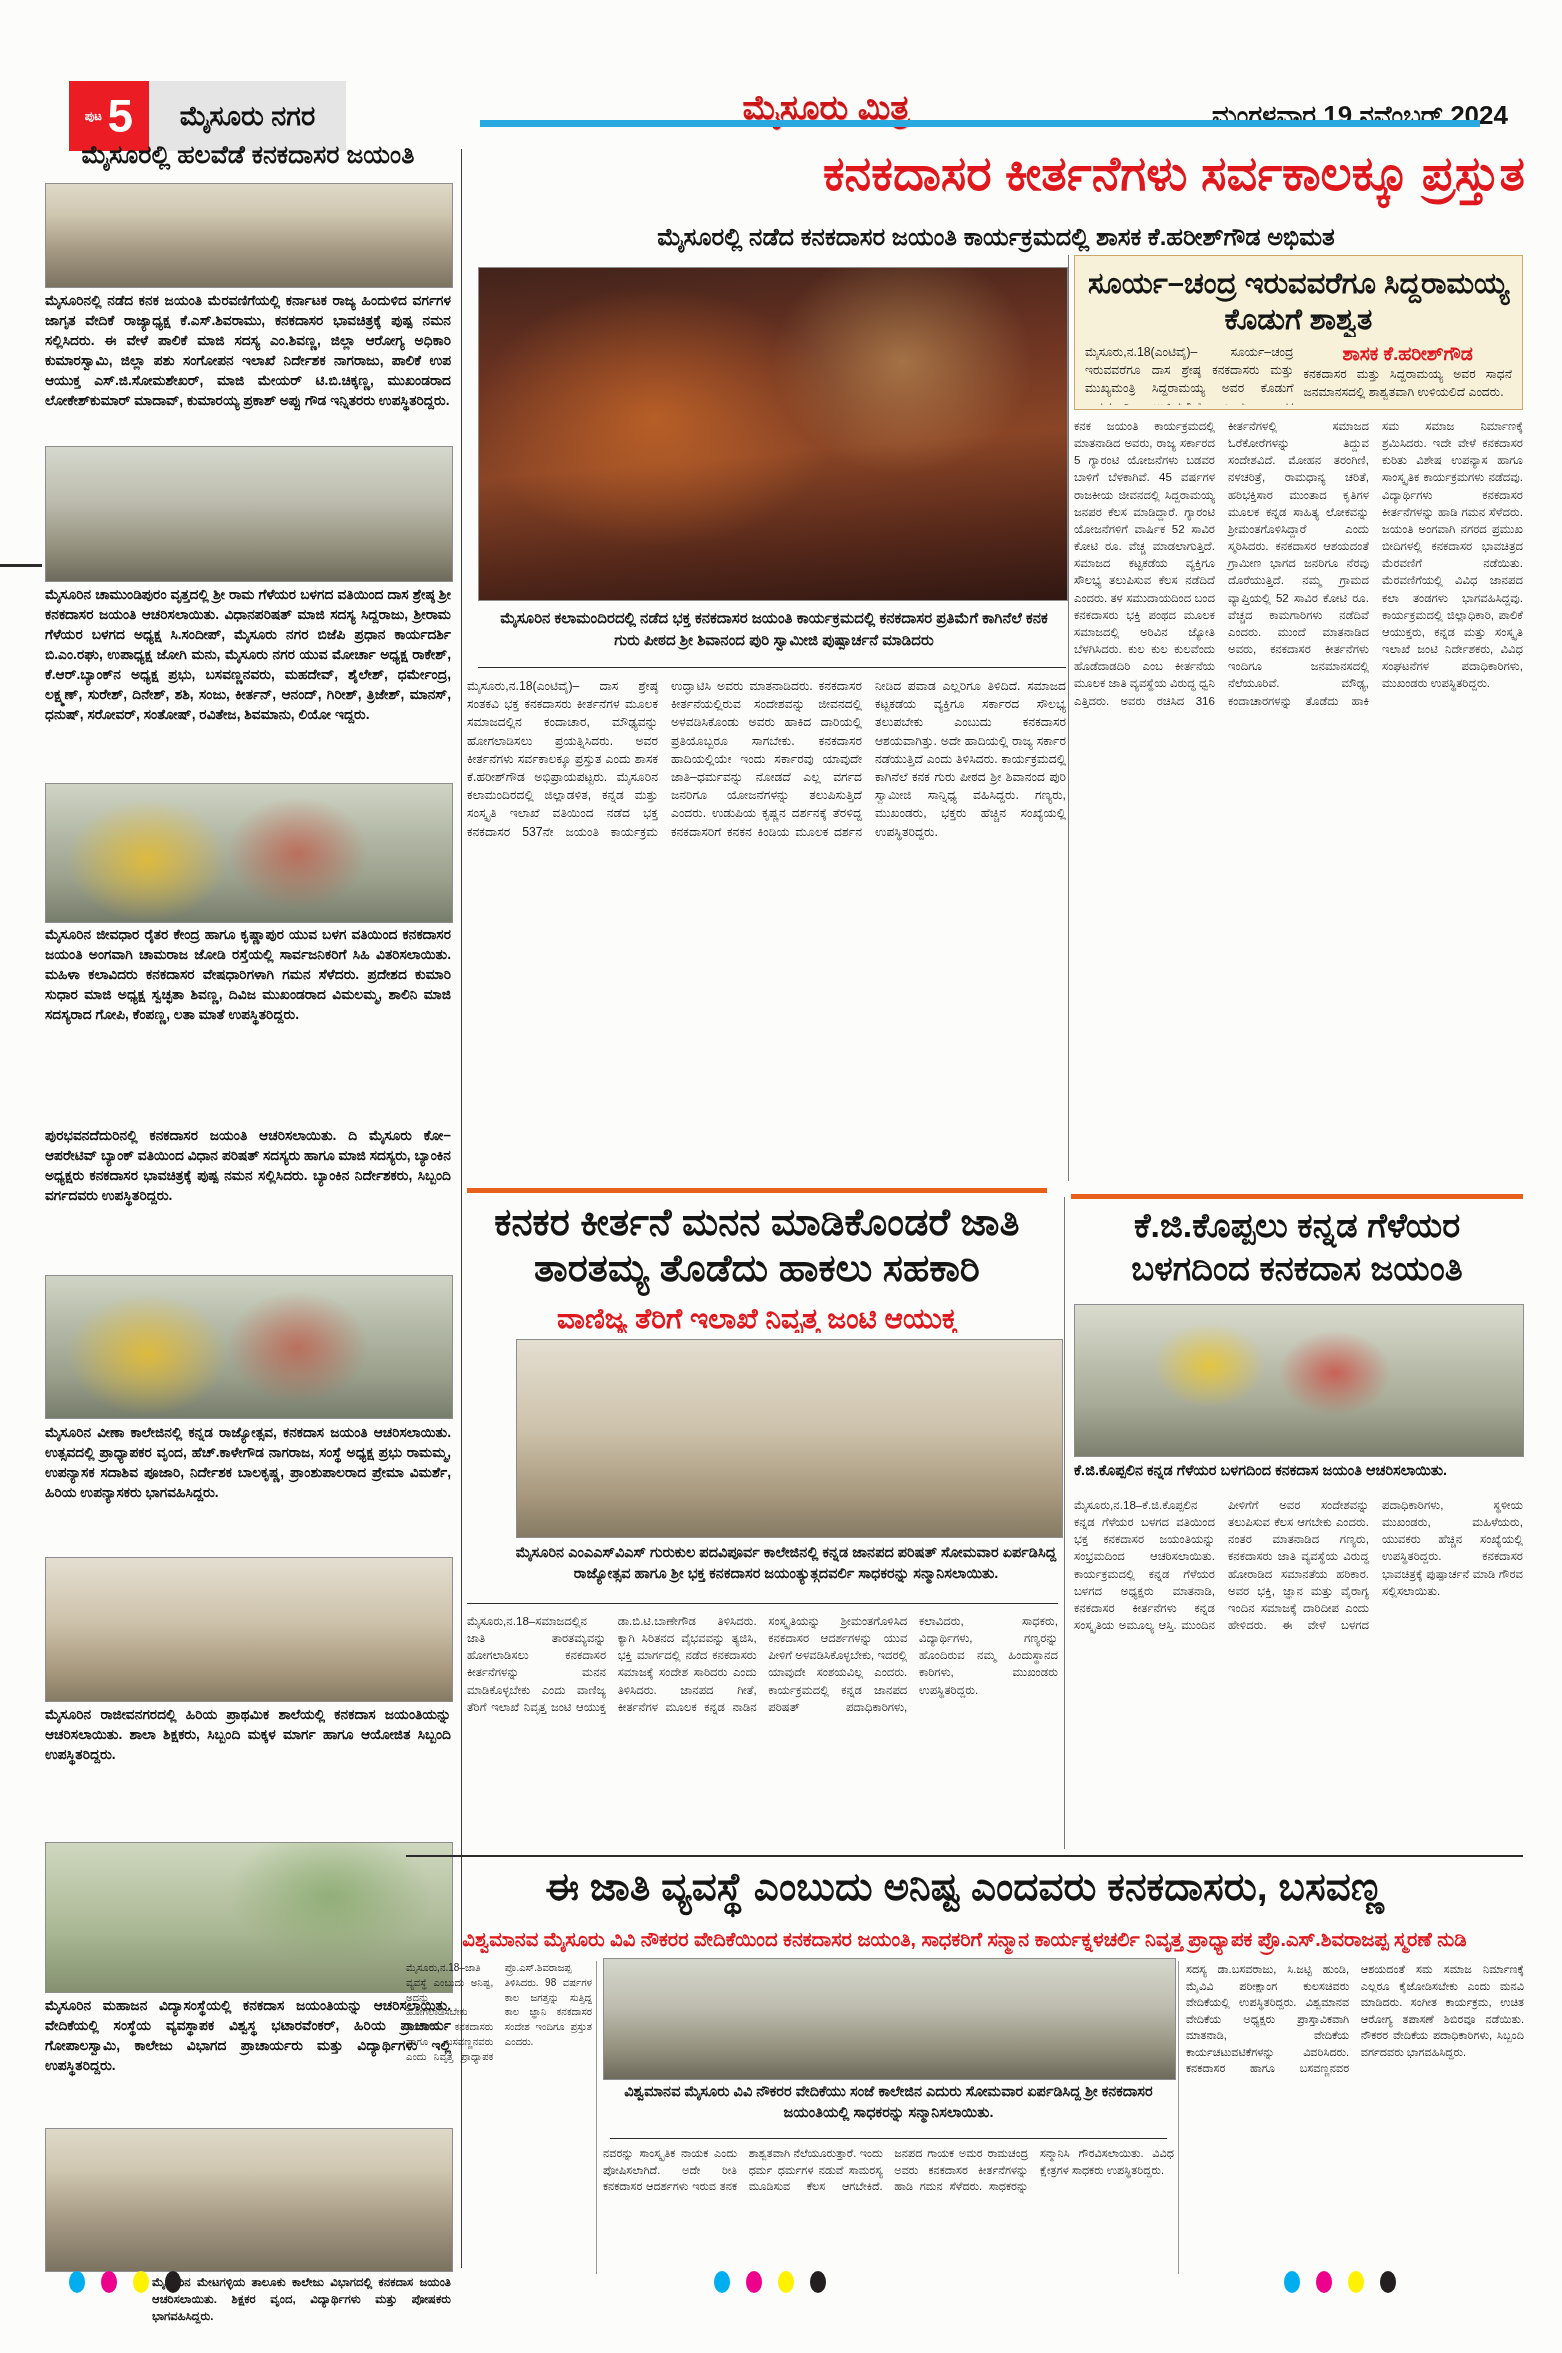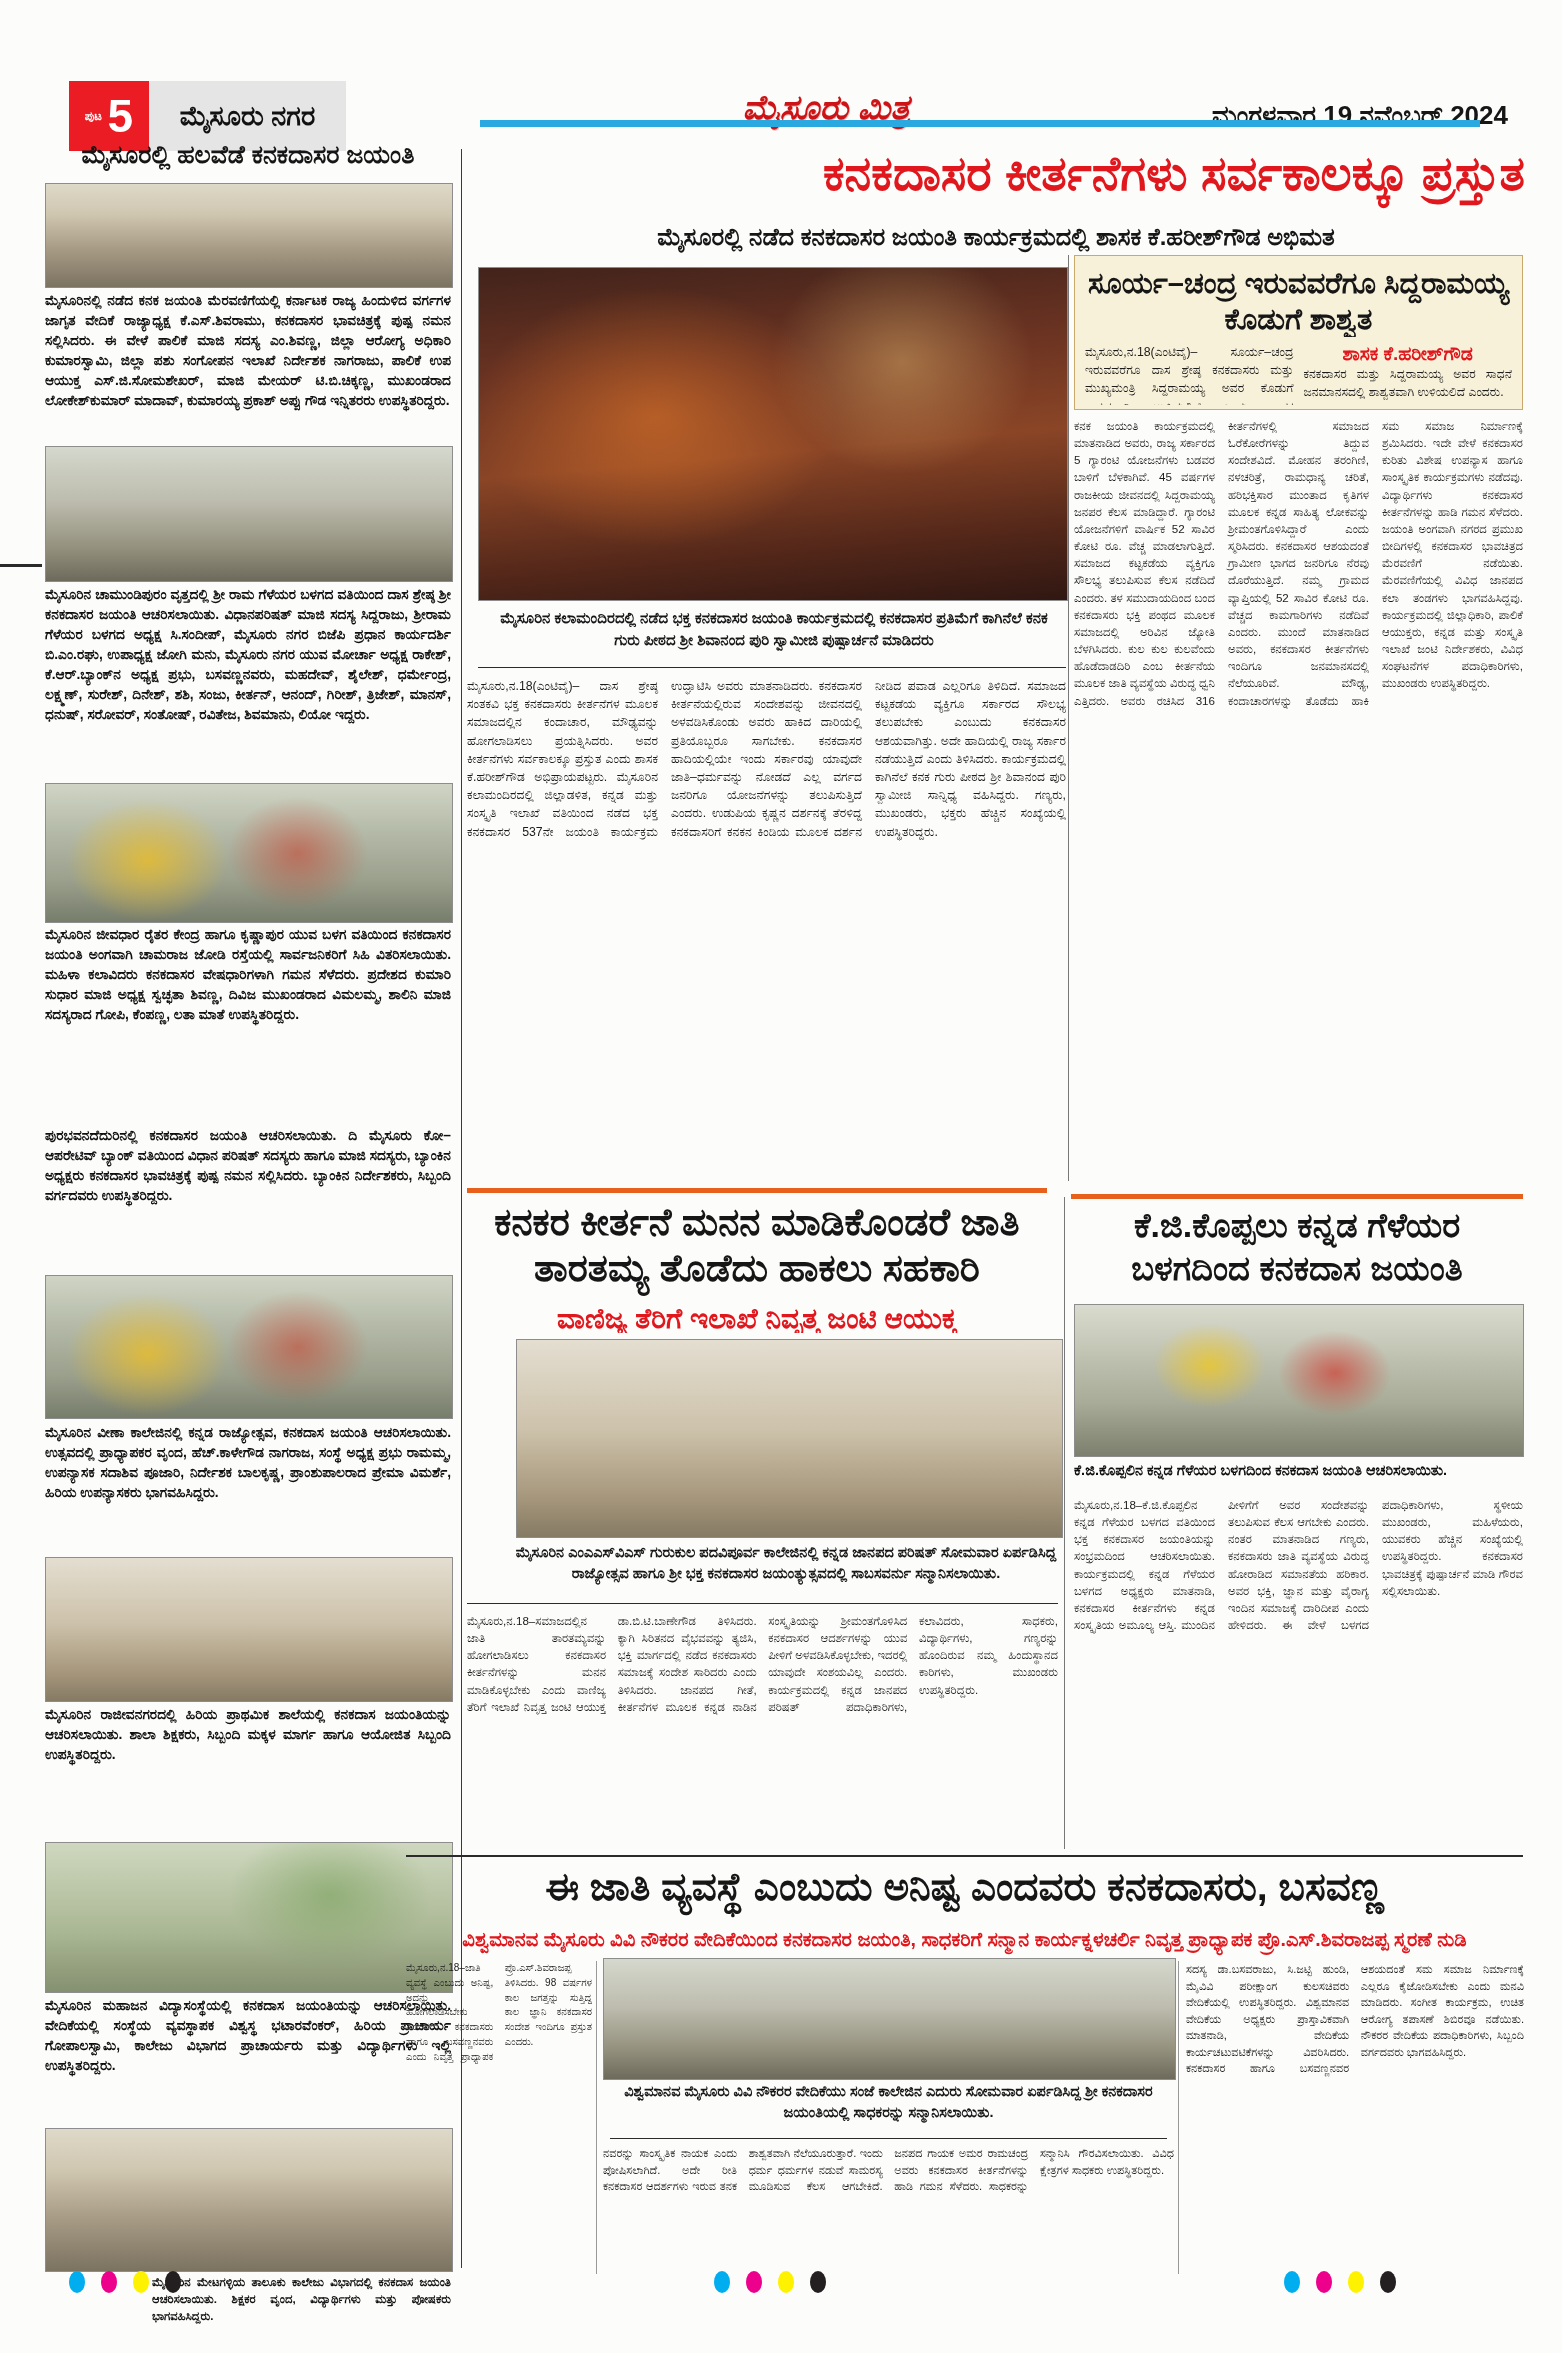--- a/index.html
+++ b/index.html
@@ -27,21 +27,21 @@
   .vline{position:absolute;width:1.4px;background:#3a3a3a;}
   .hline{position:absolute;background:#2b2b2b;}
   .rule-orange{position:absolute;background:#e8611c;}
   .rule-blue{position:absolute;background:#2aa9e0;}
   
   .pgbox{background:#ec1c24;color:#fff;display:flex;align-items:center;justify-content:center;gap:5.8px;}
   .pgbox .lbl{font-size:11.6px;font-weight:bold;}
   .pgbox .num{font-size:46px;font-weight:bold;line-height:1;}
   .secbox{background:#e5e5e5;display:flex;align-items:center;justify-content:center;
           font-size:27px;font-weight:bold;color:#111;}
-  .masthead{font-size:34px;font-weight:bold;font-style:italic;color:#cc1417;text-align:center;
+  .masthead{font-size:34px;font-weight:bold;color:#cc1417;text-align:center;
             text-shadow:0.7px 0.7px 0 #f2b9b9;}
   .dateline{font-size:26px;font-weight:bold;text-align:right;}
   
   .ph{position:absolute;border:0.7px solid #8d8d8d;}
   .ph-warm{background:
      radial-gradient(304px 217px at 30% 45%, rgba(232,122,42,.55), transparent 60%),
      radial-gradient(217px 188px at 72% 28%, rgba(242,204,122,.4), transparent 60%),
      linear-gradient(175deg,#42231b 0%,#6b3322 30%,#8a4526 55%,#55281a 80%,#301712 100%);}
   .ph-crowd{background:linear-gradient(180deg,#ded9c8 0%,#cfc6b0 30%,#a89c86 62%,#7b7260 100%);}
   .ph-crowd2{background:linear-gradient(180deg,#d5d8cd 0%,#bdbcae 40%,#94917e 75%,#6d6a5c 100%);}
@@ -126,21 +126,21 @@
       </div>
     </div>
   </div>
   <div class="abs body-t cols3" style="left:1074px;top:417px;width:449px;height:764px;font-size:11.6px;">ಕನಕ ಜಯಂತಿ ಕಾರ್ಯಕ್ರಮದಲ್ಲಿ ಮಾತನಾಡಿದ ಅವರು, ರಾಜ್ಯ ಸರ್ಕಾರದ 5 ಗ್ಯಾರಂಟಿ ಯೋಜನೆಗಳು ಬಡವರ ಬಾಳಿಗೆ ಬೆಳಕಾಗಿವೆ. 45 ವರ್ಷಗಳ ರಾಜಕೀಯ ಜೀವನದಲ್ಲಿ ಸಿದ್ದರಾಮಯ್ಯ ಜನಪರ ಕೆಲಸ ಮಾಡಿದ್ದಾರೆ. ಗ್ಯಾರಂಟಿ ಯೋಜನೆಗಳಿಗೆ ವಾರ್ಷಿಕ 52 ಸಾವಿರ ಕೋಟಿ ರೂ. ವೆಚ್ಚ ಮಾಡಲಾಗುತ್ತಿದೆ. ಸಮಾಜದ ಕಟ್ಟಕಡೆಯ ವ್ಯಕ್ತಿಗೂ ಸೌಲಭ್ಯ ತಲುಪಿಸುವ ಕೆಲಸ ನಡೆದಿದೆ ಎಂದರು. ತಳ ಸಮುದಾಯದಿಂದ ಬಂದ ಕನಕದಾಸರು ಭಕ್ತಿ ಪಂಥದ ಮೂಲಕ ಸಮಾಜದಲ್ಲಿ ಅರಿವಿನ ಜ್ಯೋತಿ ಬೆಳಗಿಸಿದರು. ಕುಲ ಕುಲ ಕುಲವೆಂದು ಹೊಡೆದಾಡದಿರಿ ಎಂಬ ಕೀರ್ತನೆಯ ಮೂಲಕ ಜಾತಿ ವ್ಯವಸ್ಥೆಯ ವಿರುದ್ಧ ಧ್ವನಿ ಎತ್ತಿದರು. ಅವರು ರಚಿಸಿದ 316 ಕೀರ್ತನೆಗಳಲ್ಲಿ ಸಮಾಜದ ಓರೆಕೋರೆಗಳನ್ನು ತಿದ್ದುವ ಸಂದೇಶವಿದೆ. ಮೋಹನ ತರಂಗಿಣಿ, ನಳಚರಿತ್ರೆ, ರಾಮಧಾನ್ಯ ಚರಿತೆ, ಹರಿಭಕ್ತಿಸಾರ ಮುಂತಾದ ಕೃತಿಗಳ ಮೂಲಕ ಕನ್ನಡ ಸಾಹಿತ್ಯ ಲೋಕವನ್ನು ಶ್ರೀಮಂತಗೊಳಿಸಿದ್ದಾರೆ ಎಂದು ಸ್ಮರಿಸಿದರು. ಕನಕದಾಸರ ಆಶಯದಂತೆ ಗ್ರಾಮೀಣ ಭಾಗದ ಜನರಿಗೂ ನೆರವು ದೊರೆಯುತ್ತಿದೆ. ನಮ್ಮ ಗ್ರಾಮದ ವ್ಯಾಪ್ತಿಯಲ್ಲಿ 52 ಸಾವಿರ ಕೋಟಿ ರೂ. ವೆಚ್ಚದ ಕಾಮಗಾರಿಗಳು ನಡೆದಿವೆ ಎಂದರು. ಮುಂದೆ ಮಾತನಾಡಿದ ಅವರು, ಕನಕದಾಸರ ಕೀರ್ತನೆಗಳು ಇಂದಿಗೂ ಜನಮಾನಸದಲ್ಲಿ ನೆಲೆಯೂರಿವೆ. ಮೌಢ್ಯ, ಕಂದಾಚಾರಗಳನ್ನು ತೊಡೆದು ಹಾಕಿ ಸಮ ಸಮಾಜ ನಿರ್ಮಾಣಕ್ಕೆ ಶ್ರಮಿಸಿದರು. ಇದೇ ವೇಳೆ ಕನಕದಾಸರ ಕುರಿತು ವಿಶೇಷ ಉಪನ್ಯಾಸ ಹಾಗೂ ಸಾಂಸ್ಕೃತಿಕ ಕಾರ್ಯಕ್ರಮಗಳು ನಡೆದವು. ವಿದ್ಯಾರ್ಥಿಗಳು ಕನಕದಾಸರ ಕೀರ್ತನೆಗಳನ್ನು ಹಾಡಿ ಗಮನ ಸೆಳೆದರು. ಜಯಂತಿ ಅಂಗವಾಗಿ ನಗರದ ಪ್ರಮುಖ ಬೀದಿಗಳಲ್ಲಿ ಕನಕದಾಸರ ಭಾವಚಿತ್ರದ ಮೆರವಣಿಗೆ ನಡೆಯಿತು. ಮೆರವಣಿಗೆಯಲ್ಲಿ ವಿವಿಧ ಜಾನಪದ ಕಲಾ ತಂಡಗಳು ಭಾಗವಹಿಸಿದ್ದವು. ಕಾರ್ಯಕ್ರಮದಲ್ಲಿ ಜಿಲ್ಲಾಧಿಕಾರಿ, ಪಾಲಿಕೆ ಆಯುಕ್ತರು, ಕನ್ನಡ ಮತ್ತು ಸಂಸ್ಕೃತಿ ಇಲಾಖೆ ಜಂಟಿ ನಿರ್ದೇಶಕರು, ವಿವಿಧ ಸಂಘಟನೆಗಳ ಪದಾಧಿಕಾರಿಗಳು, ಮುಖಂಡರು ಉಪಸ್ಥಿತರಿದ್ದರು.</div>
   <div class="vline" style="left:1068px;top:255px;height:926px;background:#777;"></div>
 
   <div class="rule-orange" style="left:467px;top:1188px;width:580px;height:5px;"></div>
   <div class="abs hl-mid" style="left:467px;top:1199px;width:580px;height:100px;">ಕನಕರ ಕೀರ್ತನೆ ಮನನ ಮಾಡಿಕೊಂಡರೆ ಜಾತಿ ತಾರತಮ್ಯ ತೊಡೆದು ಹಾಕಲು ಸಹಕಾರಿ</div>
   <div class="abs red-sub" style="left:467px;top:1303px;width:580px;height:30px;">ವಾಣಿಜ್ಯ ತೆರಿಗೆ ಇಲಾಖೆ ನಿವೃತ್ತ ಜಂಟಿ ಆಯುಕ್ತ ಡಾ.ಬಿ.ಟಿ.ಬಾಣೇಗೌಡ ಅಭಿಮತ</div>
   <div class="ph ph-indoor" style="left:516px;top:1339px;width:545px;height:197px;"></div>
-  <div class="abs cap-c" style="left:500px;top:1542px;width:572px;height:57px;font-size:14.5px;">ಮೈಸೂರಿನ ಎಂಎಎಸ್‌ವಿಎಸ್ ಗುರುಕುಲ ಪದವಿಪೂರ್ವ ಕಾಲೇಜಿನಲ್ಲಿ ಕನ್ನಡ ಜಾನಪದ ಪರಿಷತ್ ಸೋಮವಾರ ಏರ್ಪಡಿಸಿದ್ದ ರಾಜ್ಯೋತ್ಸವ ಹಾಗೂ ಶ್ರೀ ಭಕ್ತ ಕನಕದಾಸರ ಜಯಂತ್ಯುತ್ಸವದಲ್ಲಿ ಸಾಬಸವರ್ನು ಸನ್ಮಾನಿಸಲಾಯಿತು.</div>
+  <div class="abs cap-c" style="left:500px;top:1542px;width:572px;height:57px;font-size:14.5px;">ಮೈಸೂರಿನ ಎಂಎಎಸ್‌ವಿಎಸ್ ಗುರುಕುಲ ಪದವಿಪೂರ್ವ ಕಾಲೇಜಿನಲ್ಲಿ ಕನ್ನಡ ಜಾನಪದ ಪರಿಷತ್ ಸೋಮವಾರ ಏರ್ಪಡಿಸಿದ್ದ ರಾಜ್ಯೋತ್ಸವ ಹಾಗೂ ಶ್ರೀ ಭಕ್ತ ಕನಕದಾಸರ ಜಯಂತ್ಯುತ್ಗದವರ್ಲಿ ಸಾಧಕರನ್ನು ಸನ್ಮಾನಿಸಲಾಯಿತು.</div>
   <div class="hline" style="left:467px;top:1603px;width:591px;height:1.4px;"></div>
   <div class="abs body-t cols4" style="left:467px;top:1612px;width:591px;height:238px;font-size:11.6px;">ಮೈಸೂರು,ನ.18–ಸಮಾಜದಲ್ಲಿನ ಜಾತಿ ತಾರತಮ್ಯವನ್ನು ಹೋಗಲಾಡಿಸಲು ಕನಕದಾಸರ ಕೀರ್ತನೆಗಳನ್ನು ಮನನ ಮಾಡಿಕೊಳ್ಳಬೇಕು ಎಂದು ವಾಣಿಜ್ಯ ತೆರಿಗೆ ಇಲಾಖೆ ನಿವೃತ್ತ ಜಂಟಿ ಆಯುಕ್ತ ಡಾ.ಬಿ.ಟಿ.ಬಾಣೇಗೌಡ ತಿಳಿಸಿದರು. ಕ್ಯಾಗಿ ಸಿರಿತನದ ವೈಭವವನ್ನು ತ್ಯಜಿಸಿ, ಭಕ್ತಿ ಮಾರ್ಗದಲ್ಲಿ ನಡೆದ ಕನಕದಾಸರು ಸಮಾಜಕ್ಕೆ ಸಂದೇಶ ಸಾರಿದರು ಎಂದು ತಿಳಿಸಿದರು. ಜಾನಪದ ಗೀತೆ, ಕೀರ್ತನೆಗಳ ಮೂಲಕ ಕನ್ನಡ ನಾಡಿನ ಸಂಸ್ಕೃತಿಯನ್ನು ಶ್ರೀಮಂತಗೊಳಿಸಿದ ಕನಕದಾಸರ ಆದರ್ಶಗಳನ್ನು ಯುವ ಪೀಳಿಗೆ ಅಳವಡಿಸಿಕೊಳ್ಳಬೇಕು, ಇದರಲ್ಲಿ ಯಾವುದೇ ಸಂಶಯವಿಲ್ಲ ಎಂದರು. ಕಾರ್ಯಕ್ರಮದಲ್ಲಿ ಕನ್ನಡ ಜಾನಪದ ಪರಿಷತ್ ಪದಾಧಿಕಾರಿಗಳು, ಕಲಾವಿದರು, ಸಾಧಕರು, ವಿದ್ಯಾರ್ಥಿಗಳು, ಗಣ್ಯರನ್ನು ಹೊಂದಿರುವ ನಮ್ಮ ಹಿಂದುಸ್ಥಾನದ ಕಾರಿಗಳು, ಮುಖಂಡರು ಉಪಸ್ಥಿತರಿದ್ದರು.</div>
 
   <div class="vline" style="left:1064px;top:1197px;height:652px;background:#777;"></div>
 
   <div class="rule-orange" style="left:1071px;top:1194px;width:452px;height:5px;"></div>
   <div class="abs hl-kg" style="left:1071px;top:1204px;width:452px;height:91px;">ಕೆ.ಜಿ.ಕೊಪ್ಪಲು ಕನ್ನಡ ಗೆಳೆಯರ ಬಳಗದಿಂದ ಕನಕದಾಸ ಜಯಂತಿ</div>
   <div class="ph ph-flags" style="left:1074px;top:1304px;width:448px;height:151px;"></div>
   <div class="abs cap-t" style="left:1074px;top:1460px;width:448px;height:32px;font-size:14.5px;">ಕೆ.ಜಿ.ಕೊಪ್ಪಲಿನ ಕನ್ನಡ ಗೆಳೆಯರ ಬಳಗದಿಂದ ಕನಕದಾಸ ಜಯಂತಿ ಆಚರಿಸಲಾಯಿತು.</div>
   <div class="abs body-t cols3" style="left:1074px;top:1496px;width:449px;height:354px;font-size:11.6px;">ಮೈಸೂರು,ನ.18–ಕೆ.ಜಿ.ಕೊಪ್ಪಲಿನ ಕನ್ನಡ ಗೆಳೆಯರ ಬಳಗದ ವತಿಯಿಂದ ಭಕ್ತ ಕನಕದಾಸರ ಜಯಂತಿಯನ್ನು ಸಂಭ್ರಮದಿಂದ ಆಚರಿಸಲಾಯಿತು. ಕಾರ್ಯಕ್ರಮದಲ್ಲಿ ಕನ್ನಡ ಗೆಳೆಯರ ಬಳಗದ ಅಧ್ಯಕ್ಷರು ಮಾತನಾಡಿ, ಕನಕದಾಸರ ಕೀರ್ತನೆಗಳು ಕನ್ನಡ ಸಂಸ್ಕೃತಿಯ ಅಮೂಲ್ಯ ಆಸ್ತಿ. ಮುಂದಿನ ಪೀಳಿಗೆಗೆ ಅವರ ಸಂದೇಶವನ್ನು ತಲುಪಿಸುವ ಕೆಲಸ ಆಗಬೇಕು ಎಂದರು. ನಂತರ ಮಾತನಾಡಿದ ಗಣ್ಯರು, ಕನಕದಾಸರು ಜಾತಿ ವ್ಯವಸ್ಥೆಯ ವಿರುದ್ಧ ಹೋರಾಡಿದ ಸಮಾನತೆಯ ಹರಿಕಾರ. ಅವರ ಭಕ್ತಿ, ಜ್ಞಾನ ಮತ್ತು ವೈರಾಗ್ಯ ಇಂದಿನ ಸಮಾಜಕ್ಕೆ ದಾರಿದೀಪ ಎಂದು ಹೇಳಿದರು. ಈ ವೇಳೆ ಬಳಗದ ಪದಾಧಿಕಾರಿಗಳು, ಸ್ಥಳೀಯ ಮುಖಂಡರು, ಮಹಿಳೆಯರು, ಯುವಕರು ಹೆಚ್ಚಿನ ಸಂಖ್ಯೆಯಲ್ಲಿ ಉಪಸ್ಥಿತರಿದ್ದರು. ಕನಕದಾಸರ ಭಾವಚಿತ್ರಕ್ಕೆ ಪುಷ್ಪಾರ್ಚನೆ ಮಾಡಿ ಗೌರವ ಸಲ್ಲಿಸಲಾಯಿತು.</div>

